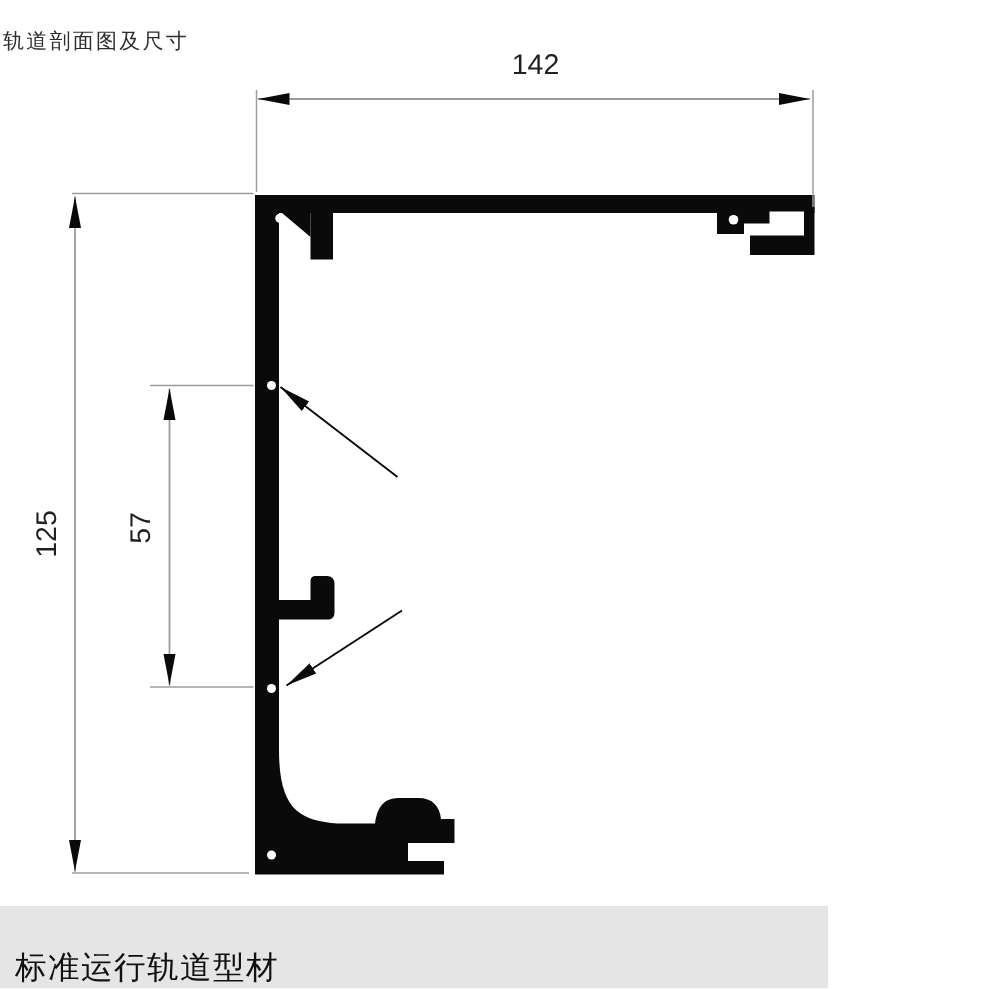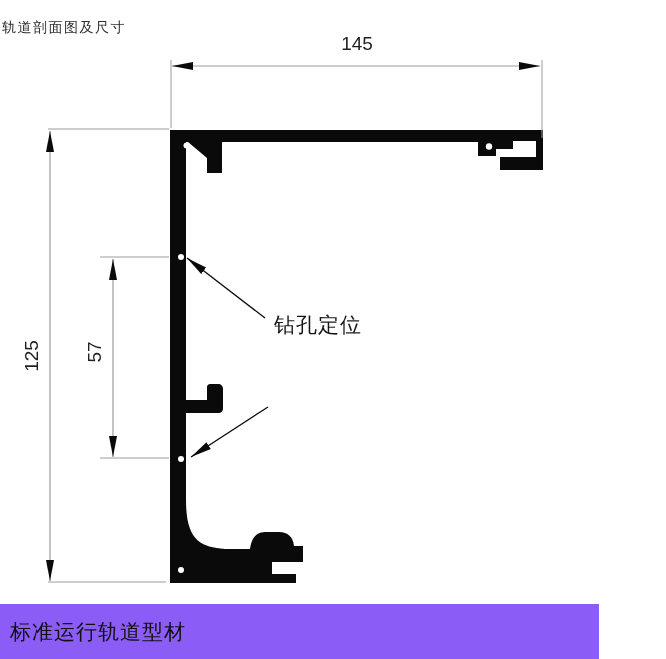--- a/index.html
+++ b/index.html
@@ -38,24 +38,24 @@
     left: 274px; top: 300px;
     font-size: 21px;
     color: #161616;
     letter-spacing: 1px;
     white-space: nowrap;
   }
   .annotation .ann-line { height: 50px; line-height: 50px; }
   .footer-bar {
     position: absolute;
     left: 0; top: 604px;
-    width: 599px; height: 55px;
-    background: #8b5cf6;
+    width: 552px; height: 55px;
+    background: #e5e5e5;
     display: flex;
-    align-items: center;
+    align-items: flex-end;
   }
   .footer-bar .footer-label {
     padding-left: 10px;
     font-size: 21px;
     color: #111111;
     letter-spacing: 1px;
     white-space: nowrap;
   }
 </style>
 </head>
@@ -112,25 +112,24 @@
       <line x1="50" y1="131" x2="50" y2="581" marker-start="url(#arr)" marker-end="url(#arr)"></line>
       <line x1="113" y1="259" x2="113" y2="457" marker-start="url(#arr)" marker-end="url(#arr)"></line>
     </g>
 
     <g stroke="#0a0a0a" stroke-width="1.3">
       <line x1="265" y1="318" x2="187" y2="258" marker-end="url(#arr)"></line>
       <line x1="268" y1="407" x2="191" y2="457" marker-end="url(#arr)"></line>
     </g>
   </svg>
 
-  <div class="dim-label dim-102">145</div>
+  <div class="dim-label dim-102">142</div>
   <div class="dim-label dim-125">125</div>
   <div class="dim-label dim-57">57</div>
 
   <div class="annotation">
-    <div class="ann-line">钻孔定位</div>
   </div>
 
   <div class="footer-bar">
     <div class="footer-label">标准运行轨道型材</div>
   </div>
 
 </div>
 
 </body></html>

